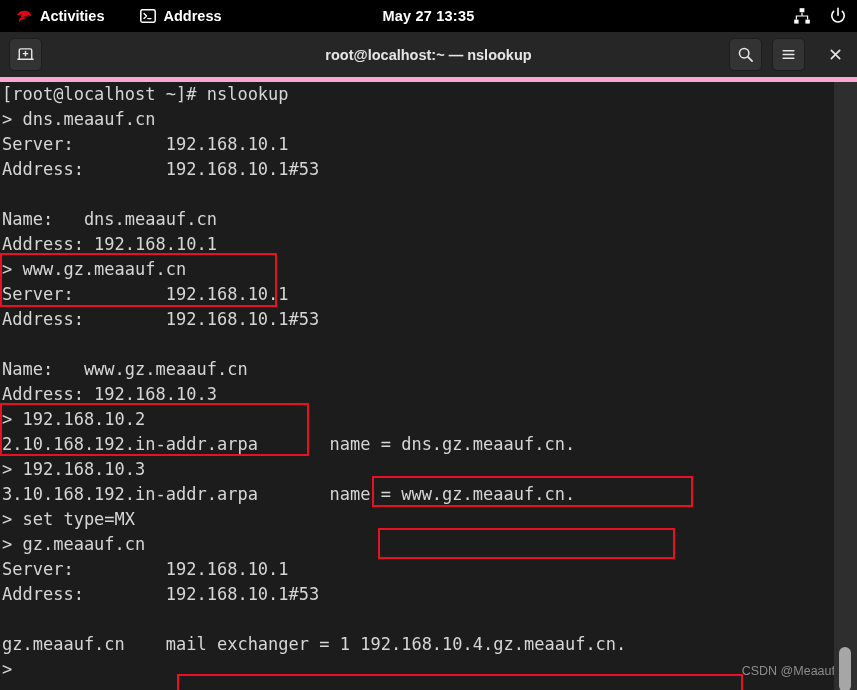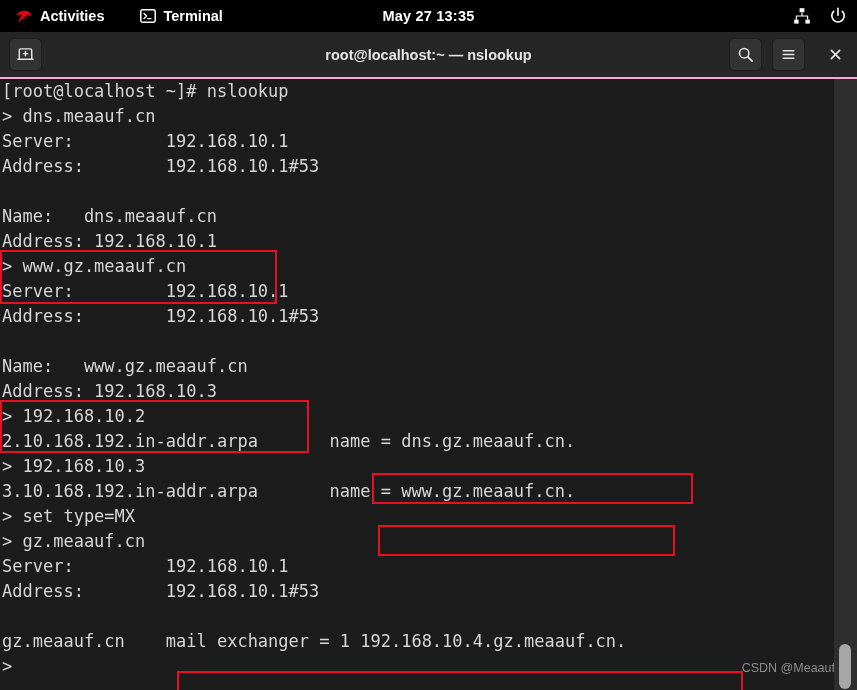--- a/index.html
+++ b/index.html
@@ -69,21 +69,21 @@
     left: 0; top: 32px;
     width: 857px; height: 658px;
     background: #1c1c1c;
   }
 
   
   #headerbar {
     position: relative;
     height: 45px;
     background: #262626;
-    border-bottom: 2px solid #f9a8d4;
+    border-bottom: 5px solid #f9a8d4;
     display: flex;
     align-items: center;
   }
   #headerbar-title {
     position: absolute;
     left: 0; right: 0;
     text-align: center;
     font-size: 14.5px;
     font-weight: bold;
     color: #e6e6e6;
@@ -204,21 +204,21 @@
   </div>
 
   <div class="tb-item" id="terminal-item">
     <span>
       <svg class="term-icon" viewBox="0 0 16 16" xmlns="http://www.w3.org/2000/svg">
         <rect x="0.8" y="1.8" width="14.4" height="12.4" rx="1.6" fill="none" stroke="#ffffff" stroke-width="1.5"></rect>
         <path d="M4 5.6 L6.6 8 L4 10.4" fill="none" stroke="#ffffff" stroke-width="1.4" stroke-linecap="round" stroke-linejoin="round"></path>
         <path d="M7.8 10.6 H11" stroke="#ffffff" stroke-width="1.4" stroke-linecap="round"></path>
       </svg>
     </span>
-    <span class="tb-label">Terminal</span>
+    <span class="tb-label">Address</span>
   </div>
 
   <div id="tb-clock">May 27  13:35</div>
 
   <div id="tb-right">
     <span>
       <svg class="sys-icon" viewBox="0 0 18 18" xmlns="http://www.w3.org/2000/svg">
         <rect x="6.6" y="1.2" width="4.8" height="4" fill="#ffffff"></rect>
         <rect x="1.2" y="12.6" width="4.4" height="4" fill="#ffffff"></rect>
         <rect x="12.4" y="12.6" width="4.4" height="4" fill="#ffffff"></rect>

